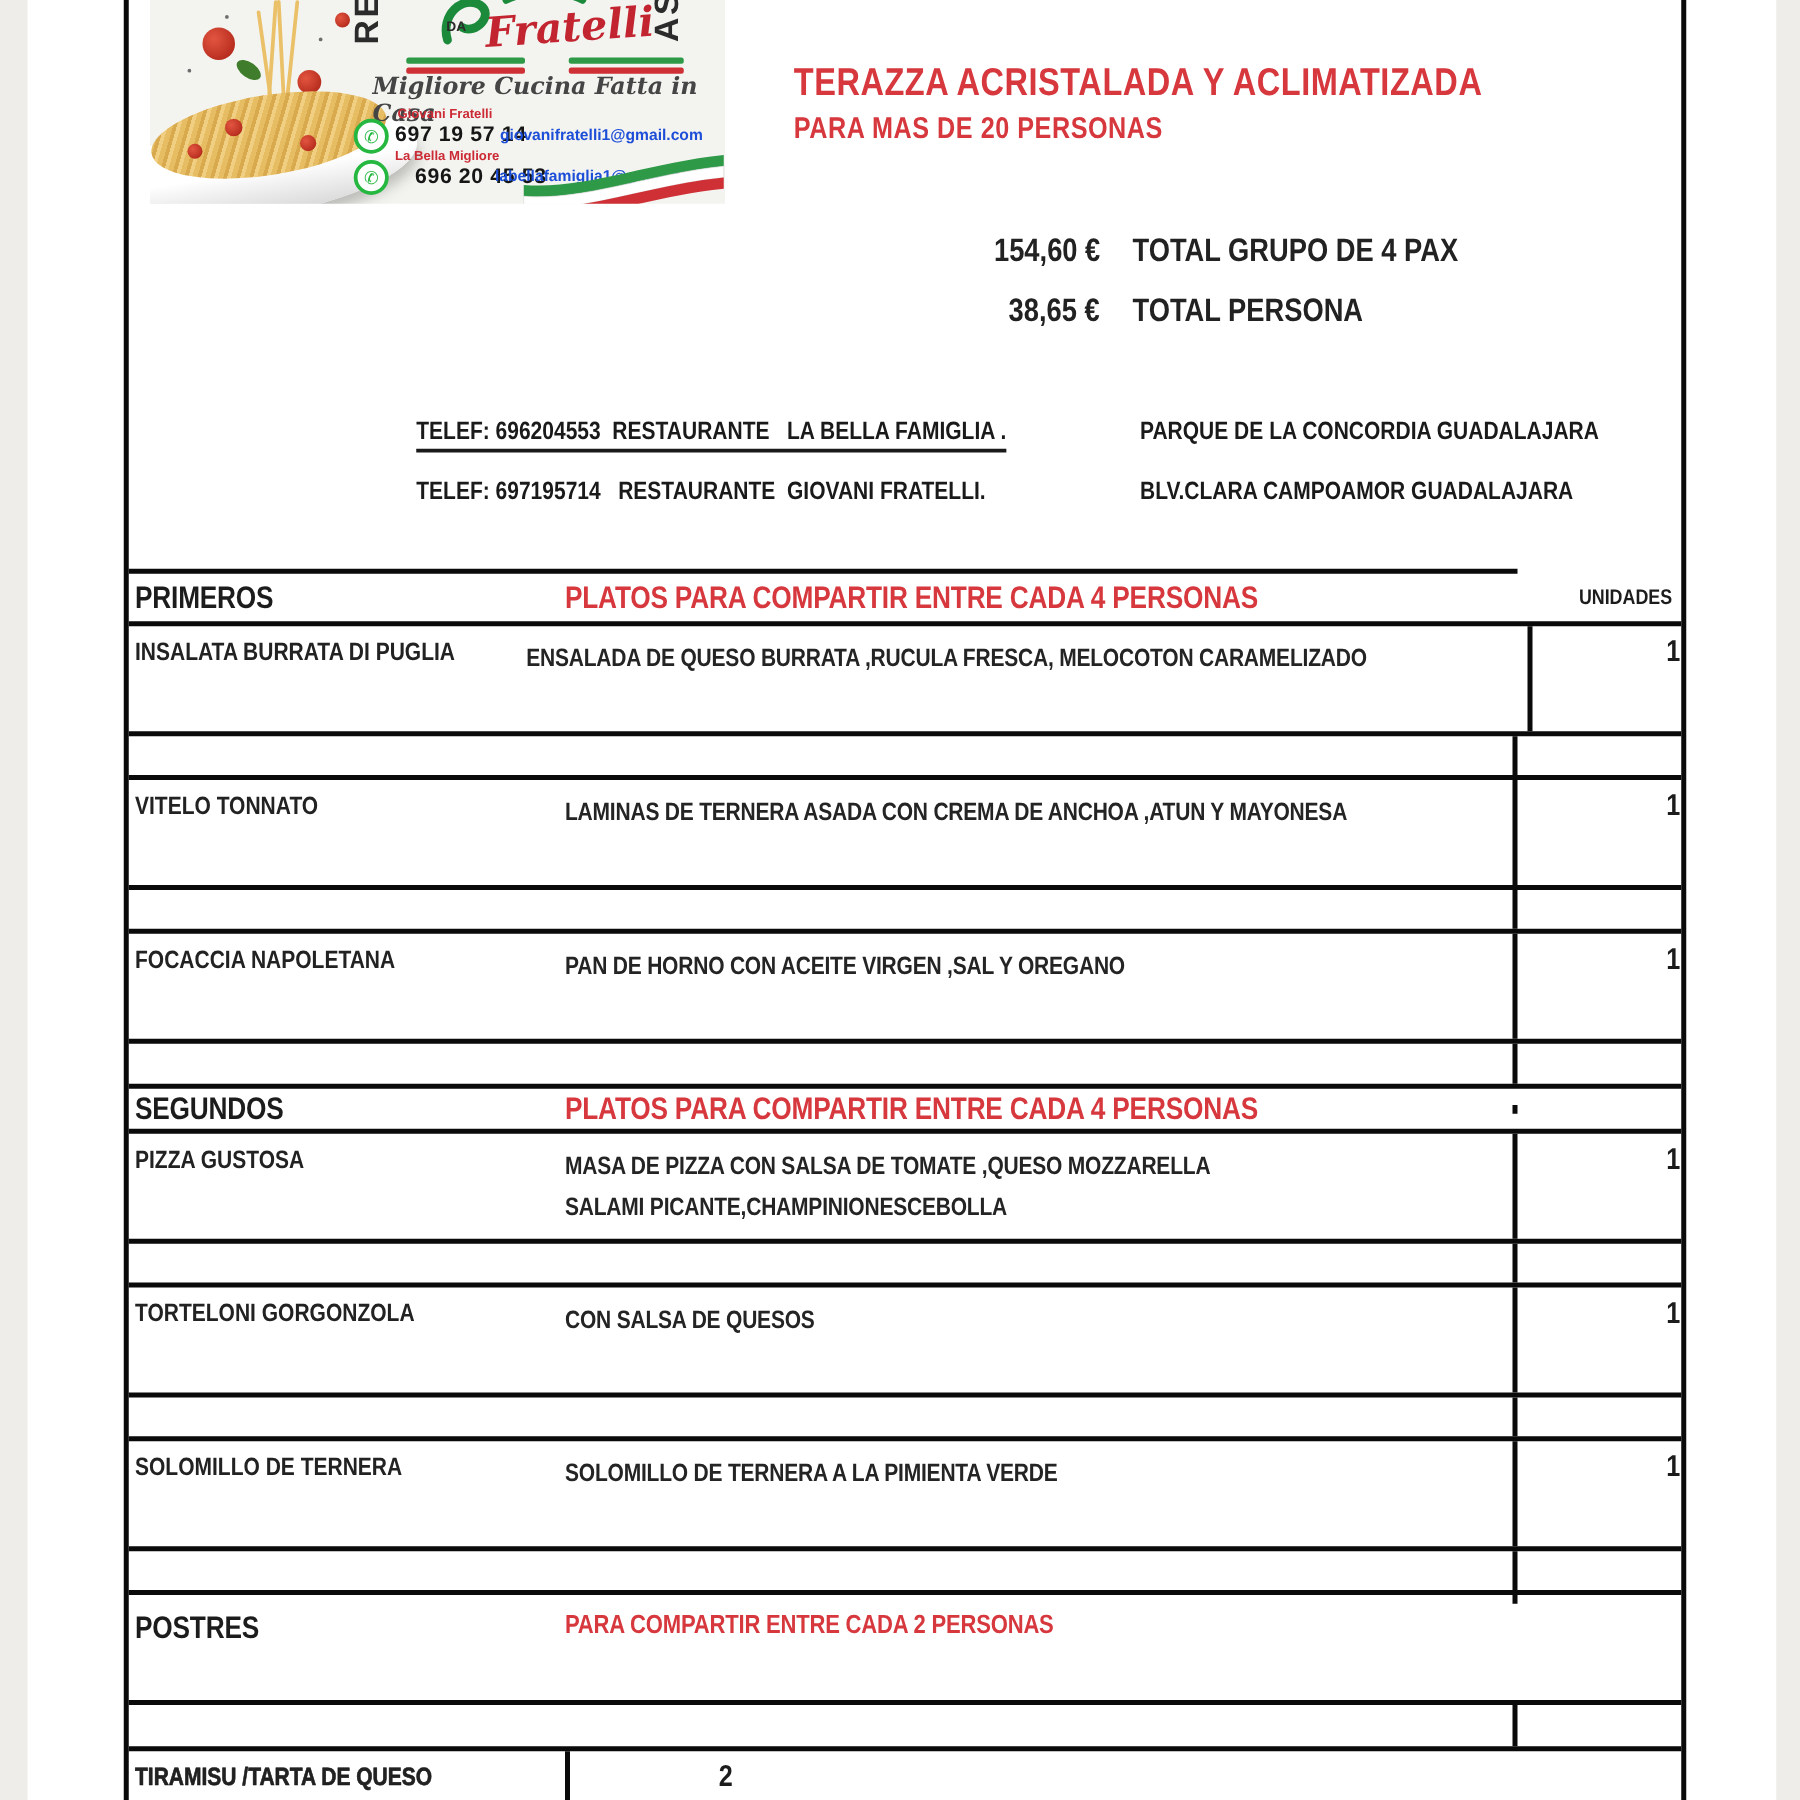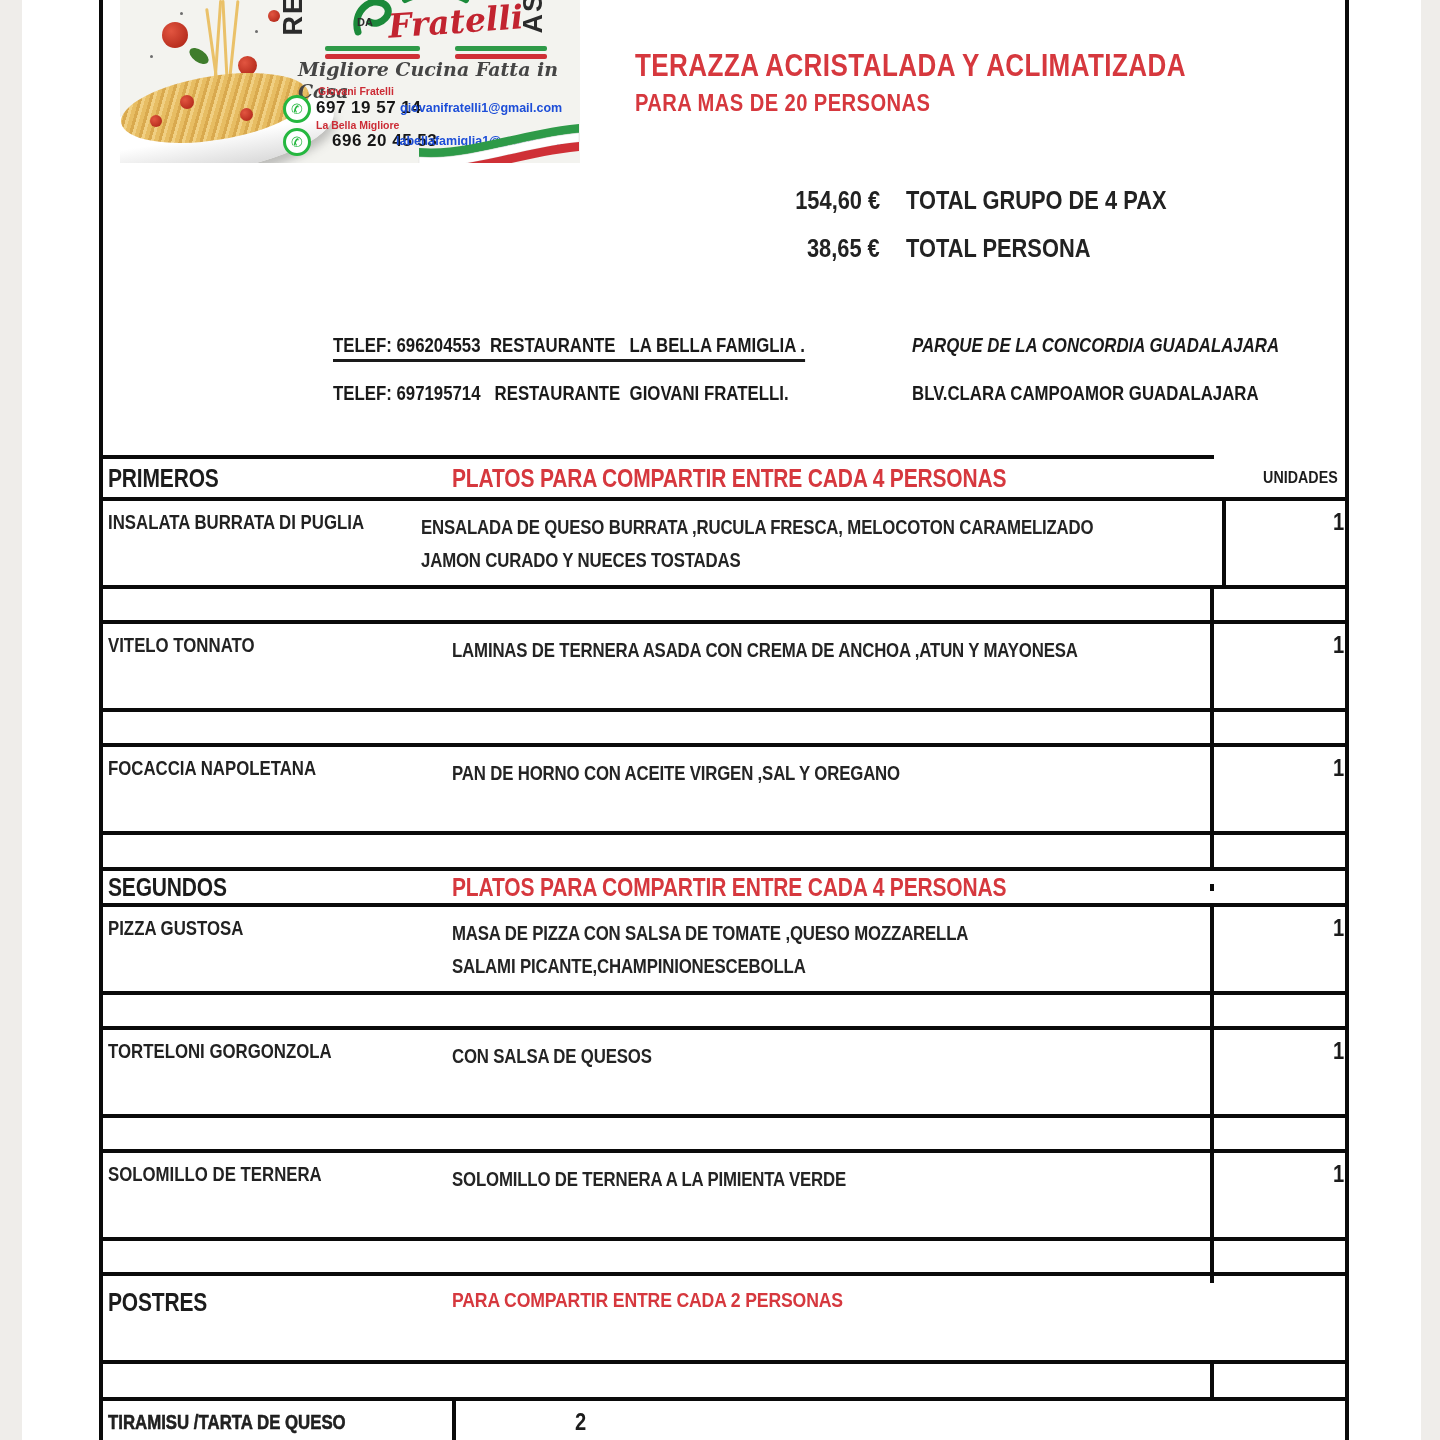--- a/index.html
+++ b/index.html
@@ -156,38 +156,37 @@
   <div class="abs total-row" style="top:185px;">
     <span class="amt"><span class="cx cxr">154,60 €</span></span>
     <span class="tlabel"><span class="cx">TOTAL GRUPO DE 4 PAX</span></span>
   </div>
   <div class="abs total-row" style="top:233px;">
     <span class="amt"><span class="cx cxr">38,65 €</span></span>
     <span class="tlabel"><span class="cx">TOTAL PERSONA</span></span>
   </div>
 
   <div class="abs tel-left u" style="top:334px;"><span class="cx">TELEF: 696204553  RESTAURANTE   LA BELLA FAMIGLIA .</span></div>
-  <div class="abs tel-right" style="top:334px;font-style:italic;"><span class="cx">PARQUE DE LA CONCORDIA GUADALAJARA</span></div>
+  <div class="abs tel-right" style="top:334px;"><span class="cx">PARQUE DE LA CONCORDIA GUADALAJARA</span></div>
   <div class="abs tel-left" style="top:382px;"><span class="cx">TELEF: 697195714   RESTAURANTE  GIOVANI FRATELLI.</span></div>
   <div class="abs tel-right" style="top:382px;"><span class="cx">BLV.CLARA CAMPOAMOR GUADALAJARA</span></div>
 
   <div class="abs topborder"></div>
   <div class="abs tbl">
 
     <div class="row h30 hdr nodiv">
       <div class="c name-c"><span class="cx sect">PRIMEROS</span></div>
       <div class="c desc-c"><span class="cx shead red">PLATOS PARA COMPARTIR ENTRE CADA 4 PERSONAS</span></div>
       <div class="c units-c"><span class="cx cxc unhead">UNIDADES</span></div>
     </div>
 
     <div class="row h68">
       <div class="c name-c"><span class="cx nm">INSALATA BURRATA DI PUGLIA</span></div>
       <div class="c desc-c">
         <div class="dline"><span class="cx dt">ENSALADA DE QUESO BURRATA ,RUCULA FRESCA, MELOCOTON CARAMELIZADO</span></div>
-        <div class="dline"><span class="cx dt">JAMON CURADO Y NUECES TOSTADAS</span></div>
       </div>
       <div class="c units-c"><span class="cx cxc un">1</span></div>
     </div>
 
     <div class="row h31">
       <div class="c name-c"></div>
         <div class="c desc-c"></div>
         <div class="c units-c"></div>
     </div>
 

